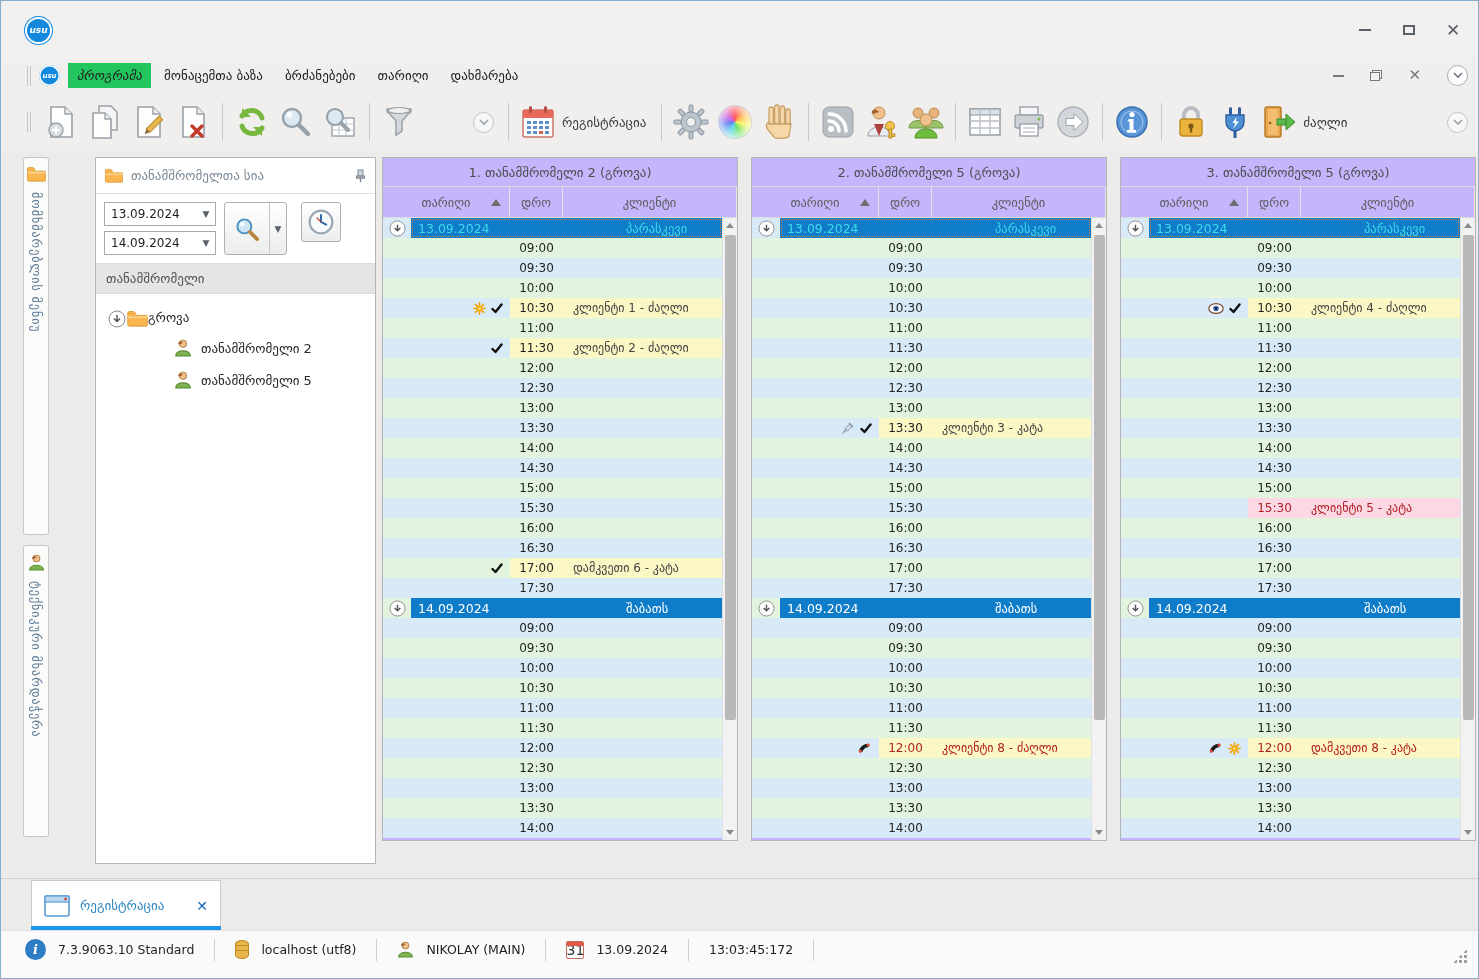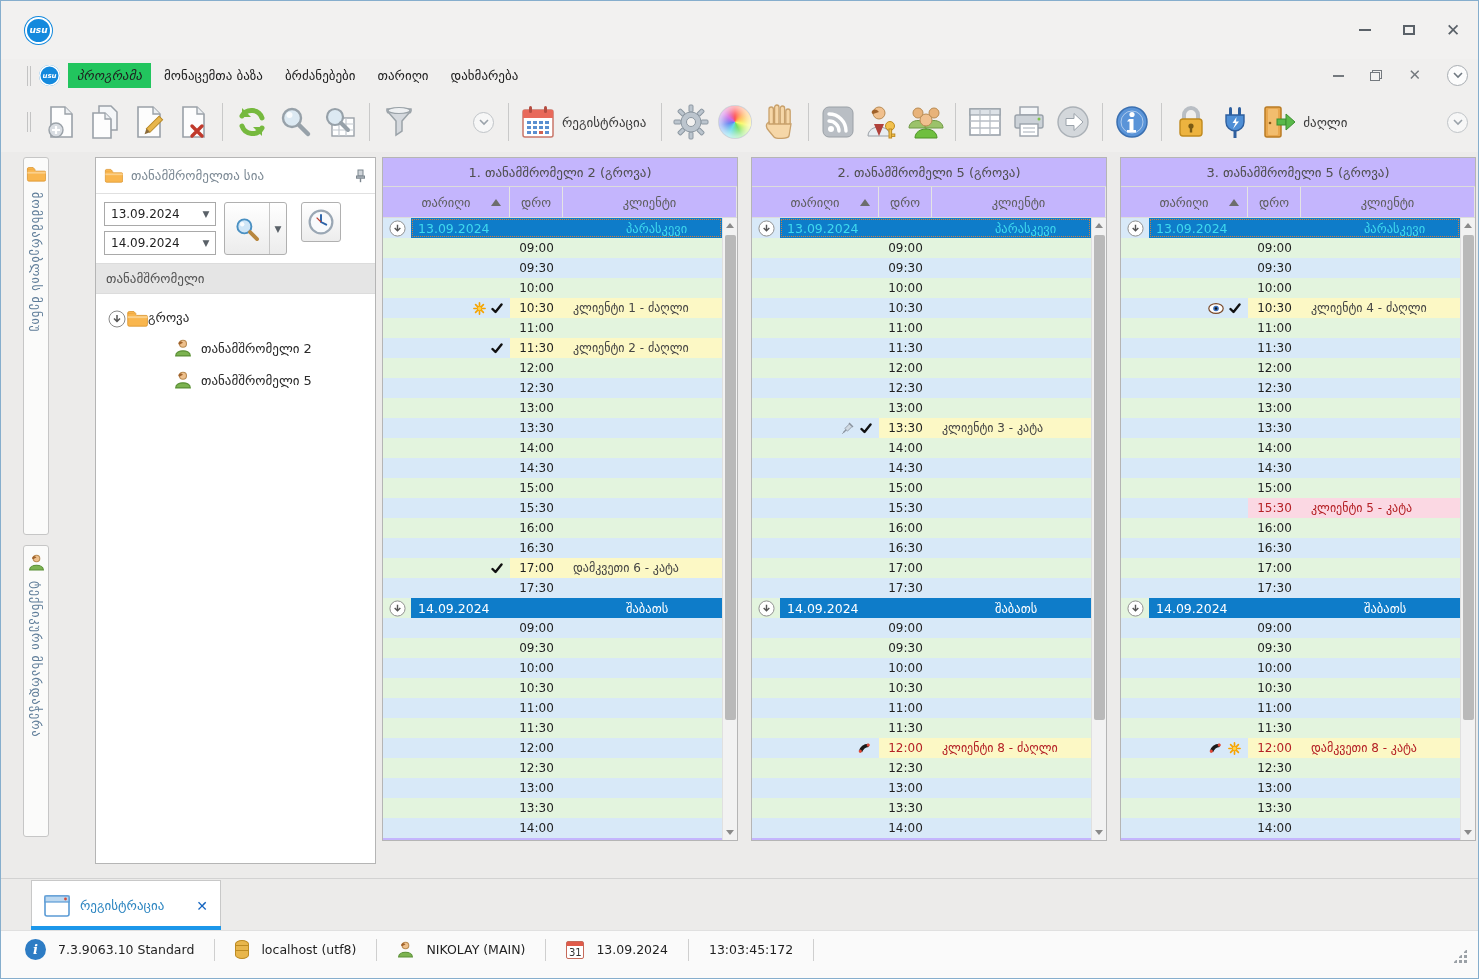--- a/index.html
+++ b/index.html
@@ -111,21 +111,21 @@
   .doc-tab-close { color:#1565c0; font-weight:bold; font-size:14px; }
 
   
   .statusbar { height:48px; background:#fafafa; border-top:1px solid #e0e0e0; display:flex; align-items:center; padding:0 10px 10px 24px; flex:0 0 auto; font-size:12.5px; color:#1f1f1f; }
   .sb-item { display:flex; align-items:center; gap:12px; }
   .sb-sep { width:1px; height:22px; background:#cfcfcf; margin:0 20px; }
   .info-badge { width:21px; height:21px; border-radius:50%; background:#2d7cc4; color:#fff; font-family:"DejaVu Serif", serif; font-style:italic; font-weight:bold; font-size:13px; display:flex; align-items:center; justify-content:center; }
   .db-icon { width:14px; height:19px; background:#e8b64c; border:1px solid #bd8b22; border-radius:7px/4px; position:relative; }
   .db-icon::before { content:""; position:absolute; left:0; top:4px; right:0; height:1px; background:#bd8b22; }
   .db-icon::after { content:""; position:absolute; left:0; top:9px; right:0; height:1px; background:#bd8b22; }
-  .cal31 { width:18px; height:18px; background:#fff; border:1px solid #c66a5a; border-radius:2px; position:relative; font-size:10px; color:#333; display:flex; align-items:flex-end; justify-content:center; }
+  .cal31 { width:18px; height:18px; background:#fff; border:1px solid #c66a5a; border-radius:2px; position:relative; font-size:14px; color:#333; display:flex; align-items:flex-end; justify-content:center; }
   .cal31::before { content:""; position:absolute; top:0; left:0; right:0; height:4px; background:#e05a4a; }
   .resize-grip { margin-left:auto; width:16px; height:16px; background:radial-gradient(circle 1.5px, #9aa0a6 1.5px, transparent 1.6px); background-size:5px 5px; background-position:bottom right; clip-path:polygon(100% 0, 100% 100%, 0 100%); align-self:flex-end; margin-bottom:4px; }
 </style>
 </head>
 <body>
 
 <div class="window">
 
   <div class="titlebar">
     <div class="logo-circle">usu</div>

